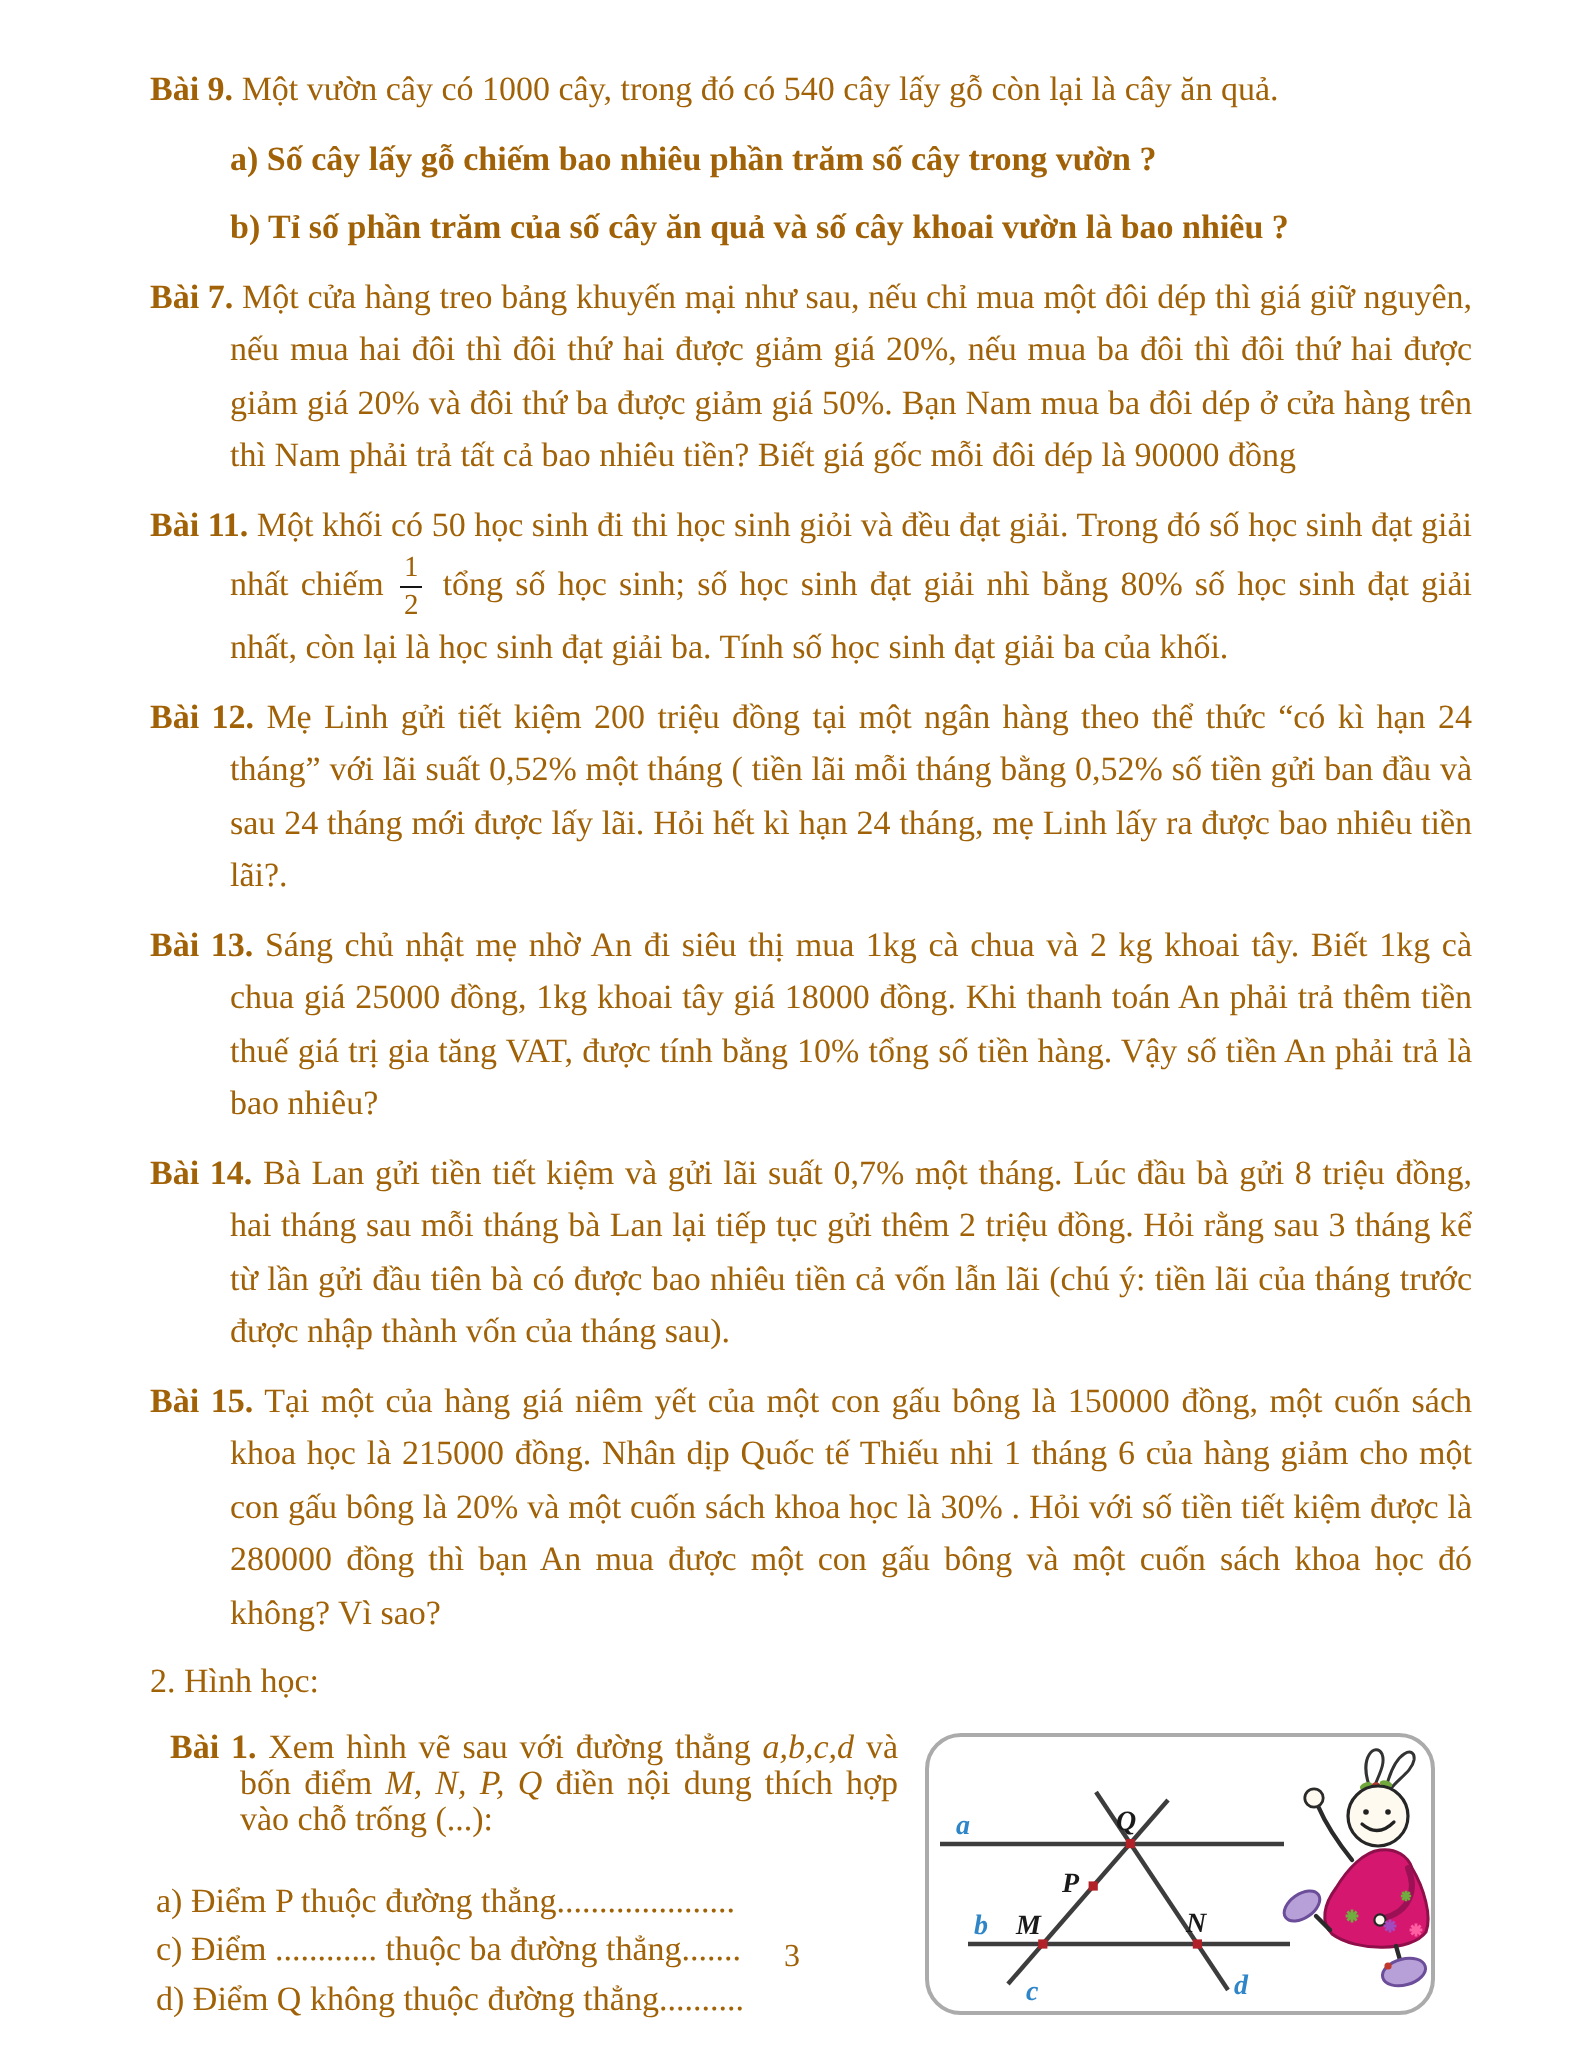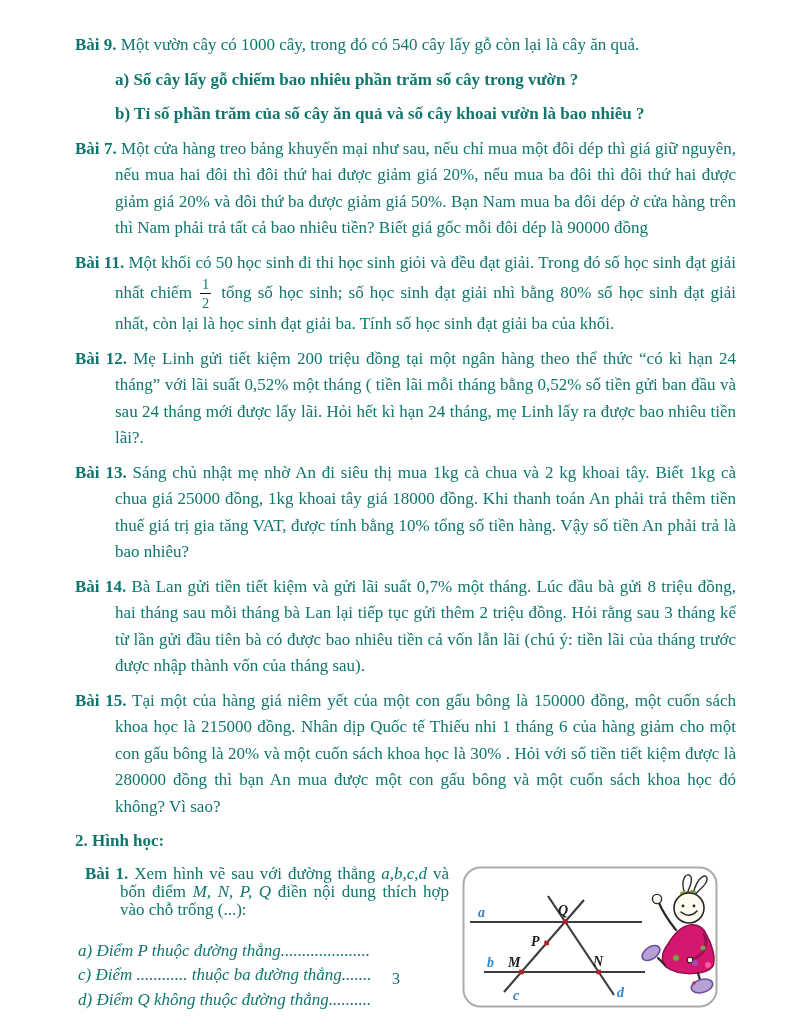--- a/index.html
+++ b/index.html
@@ -1,31 +1,31 @@
 <!DOCTYPE html>
 <html><head>
 <meta charset="utf-8">
 <style>
   html,body{margin:0;padding:0;background:#ffffff;}
   .page{position:relative;width:792px;height:1024px;background:#ffffff;overflow:hidden;
-        font-family:"Liberation Serif","DejaVu Serif",serif;color:#0f766e;}
+        font-family:"Liberation Serif","DejaVu Serif",serif;color:#a16207;}
   .content{position:absolute;left:75px;top:32px;width:661px;font-size:17px;line-height:26.5px;}
   .prob{margin:0 0 8px 40px;text-indent:-40px;text-align:justify;}
   .plabel{font-weight:bold;}
   .sub{margin:1px 0 8px 40px;text-indent:0;font-weight:bold;}
   .frac{display:inline-block;vertical-align:middle;text-align:center;font-size:14.5px;
         line-height:1.12;margin:0 4px 0 2px;text-indent:0;}
   .frac .num{display:block;border-bottom:1.3px solid #151515;padding:0 2px 1px;}
   .frac .den{display:block;padding-top:1px;}
-  .heading{font-weight:bold;margin:2px 0 10px 0;text-indent:0;}
+  .heading{font-weight:normal;margin:2px 0 10px 0;text-indent:0;}
   .georow{display:flex;align-items:flex-start;}
   .geoleft{width:374px;}
   .georight{margin-left:13px;padding-top:1px;}
   .b1p{margin:0 0 20px 45px;text-indent:-35px;text-align:justify;line-height:18px;}
-  .gitem{margin:0 0 0 25px;text-indent:-22px;text-align:justify;line-height:24.5px;font-style:italic;}
+  .gitem{margin:0 0 0 25px;text-indent:-22px;text-align:justify;line-height:24.5px;}
   .math{font-style:italic;}
   .pagenum{position:absolute;left:0;right:0;bottom:36px;text-align:center;font-size:16px;}
   svg text{font-family:"Liberation Serif","DejaVu Serif",serif;}
 </style>
 </head>
 <body>
 
 <div class="page">
   <div class="content">
 

